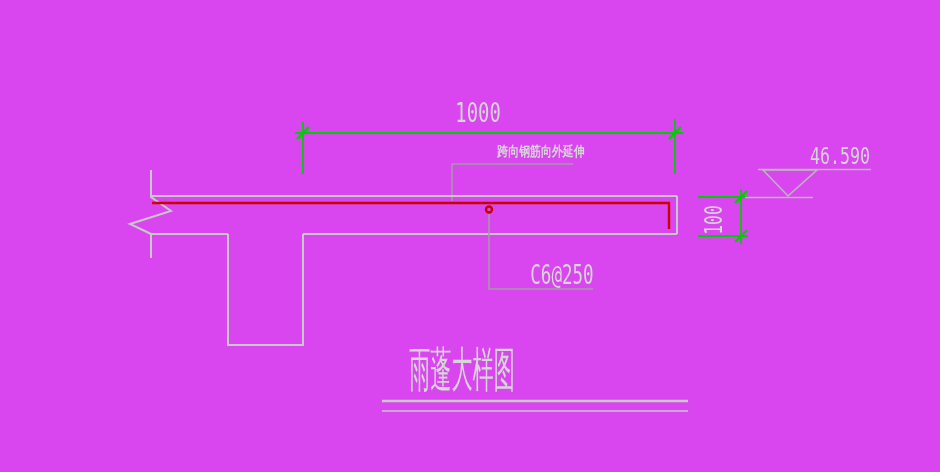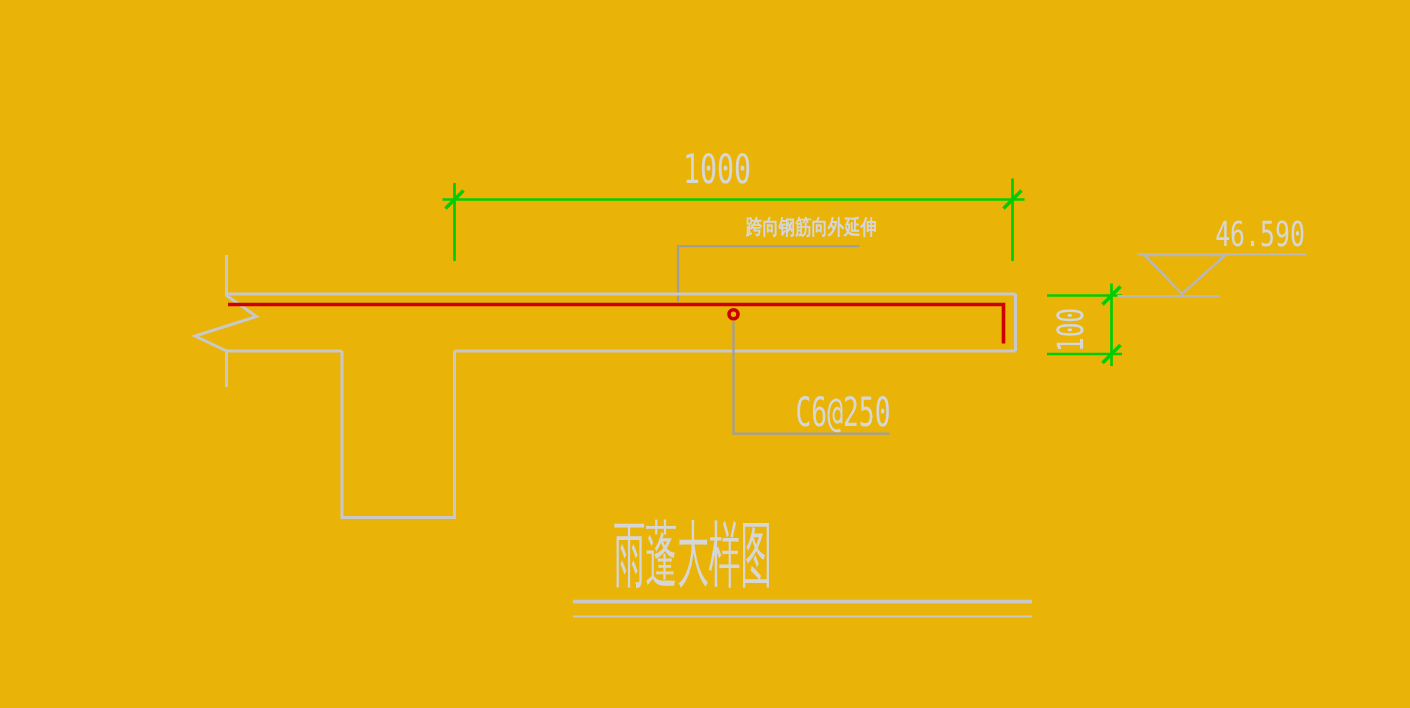--- a/index.html
+++ b/index.html
@@ -5,21 +5,21 @@
   html, body {
     margin: 0;
     padding: 0;
     background: #000000;
     font-family: "DejaVu Sans", sans-serif;
   }
   .canvas {
     position: relative;
     width: 940px;
     height: 472px;
-    background: #eab308;
+    background: #d946ef;
     overflow: hidden;
     text-align: center;
   }
   svg text {
     fill: #d6d6d6;
     font-family: "DejaVu Sans Mono", "DejaVu Sans", monospace;
   }
   svg .cjk {
     font-family: "DejaVu Sans", "Liberation Sans", sans-serif;
   }

